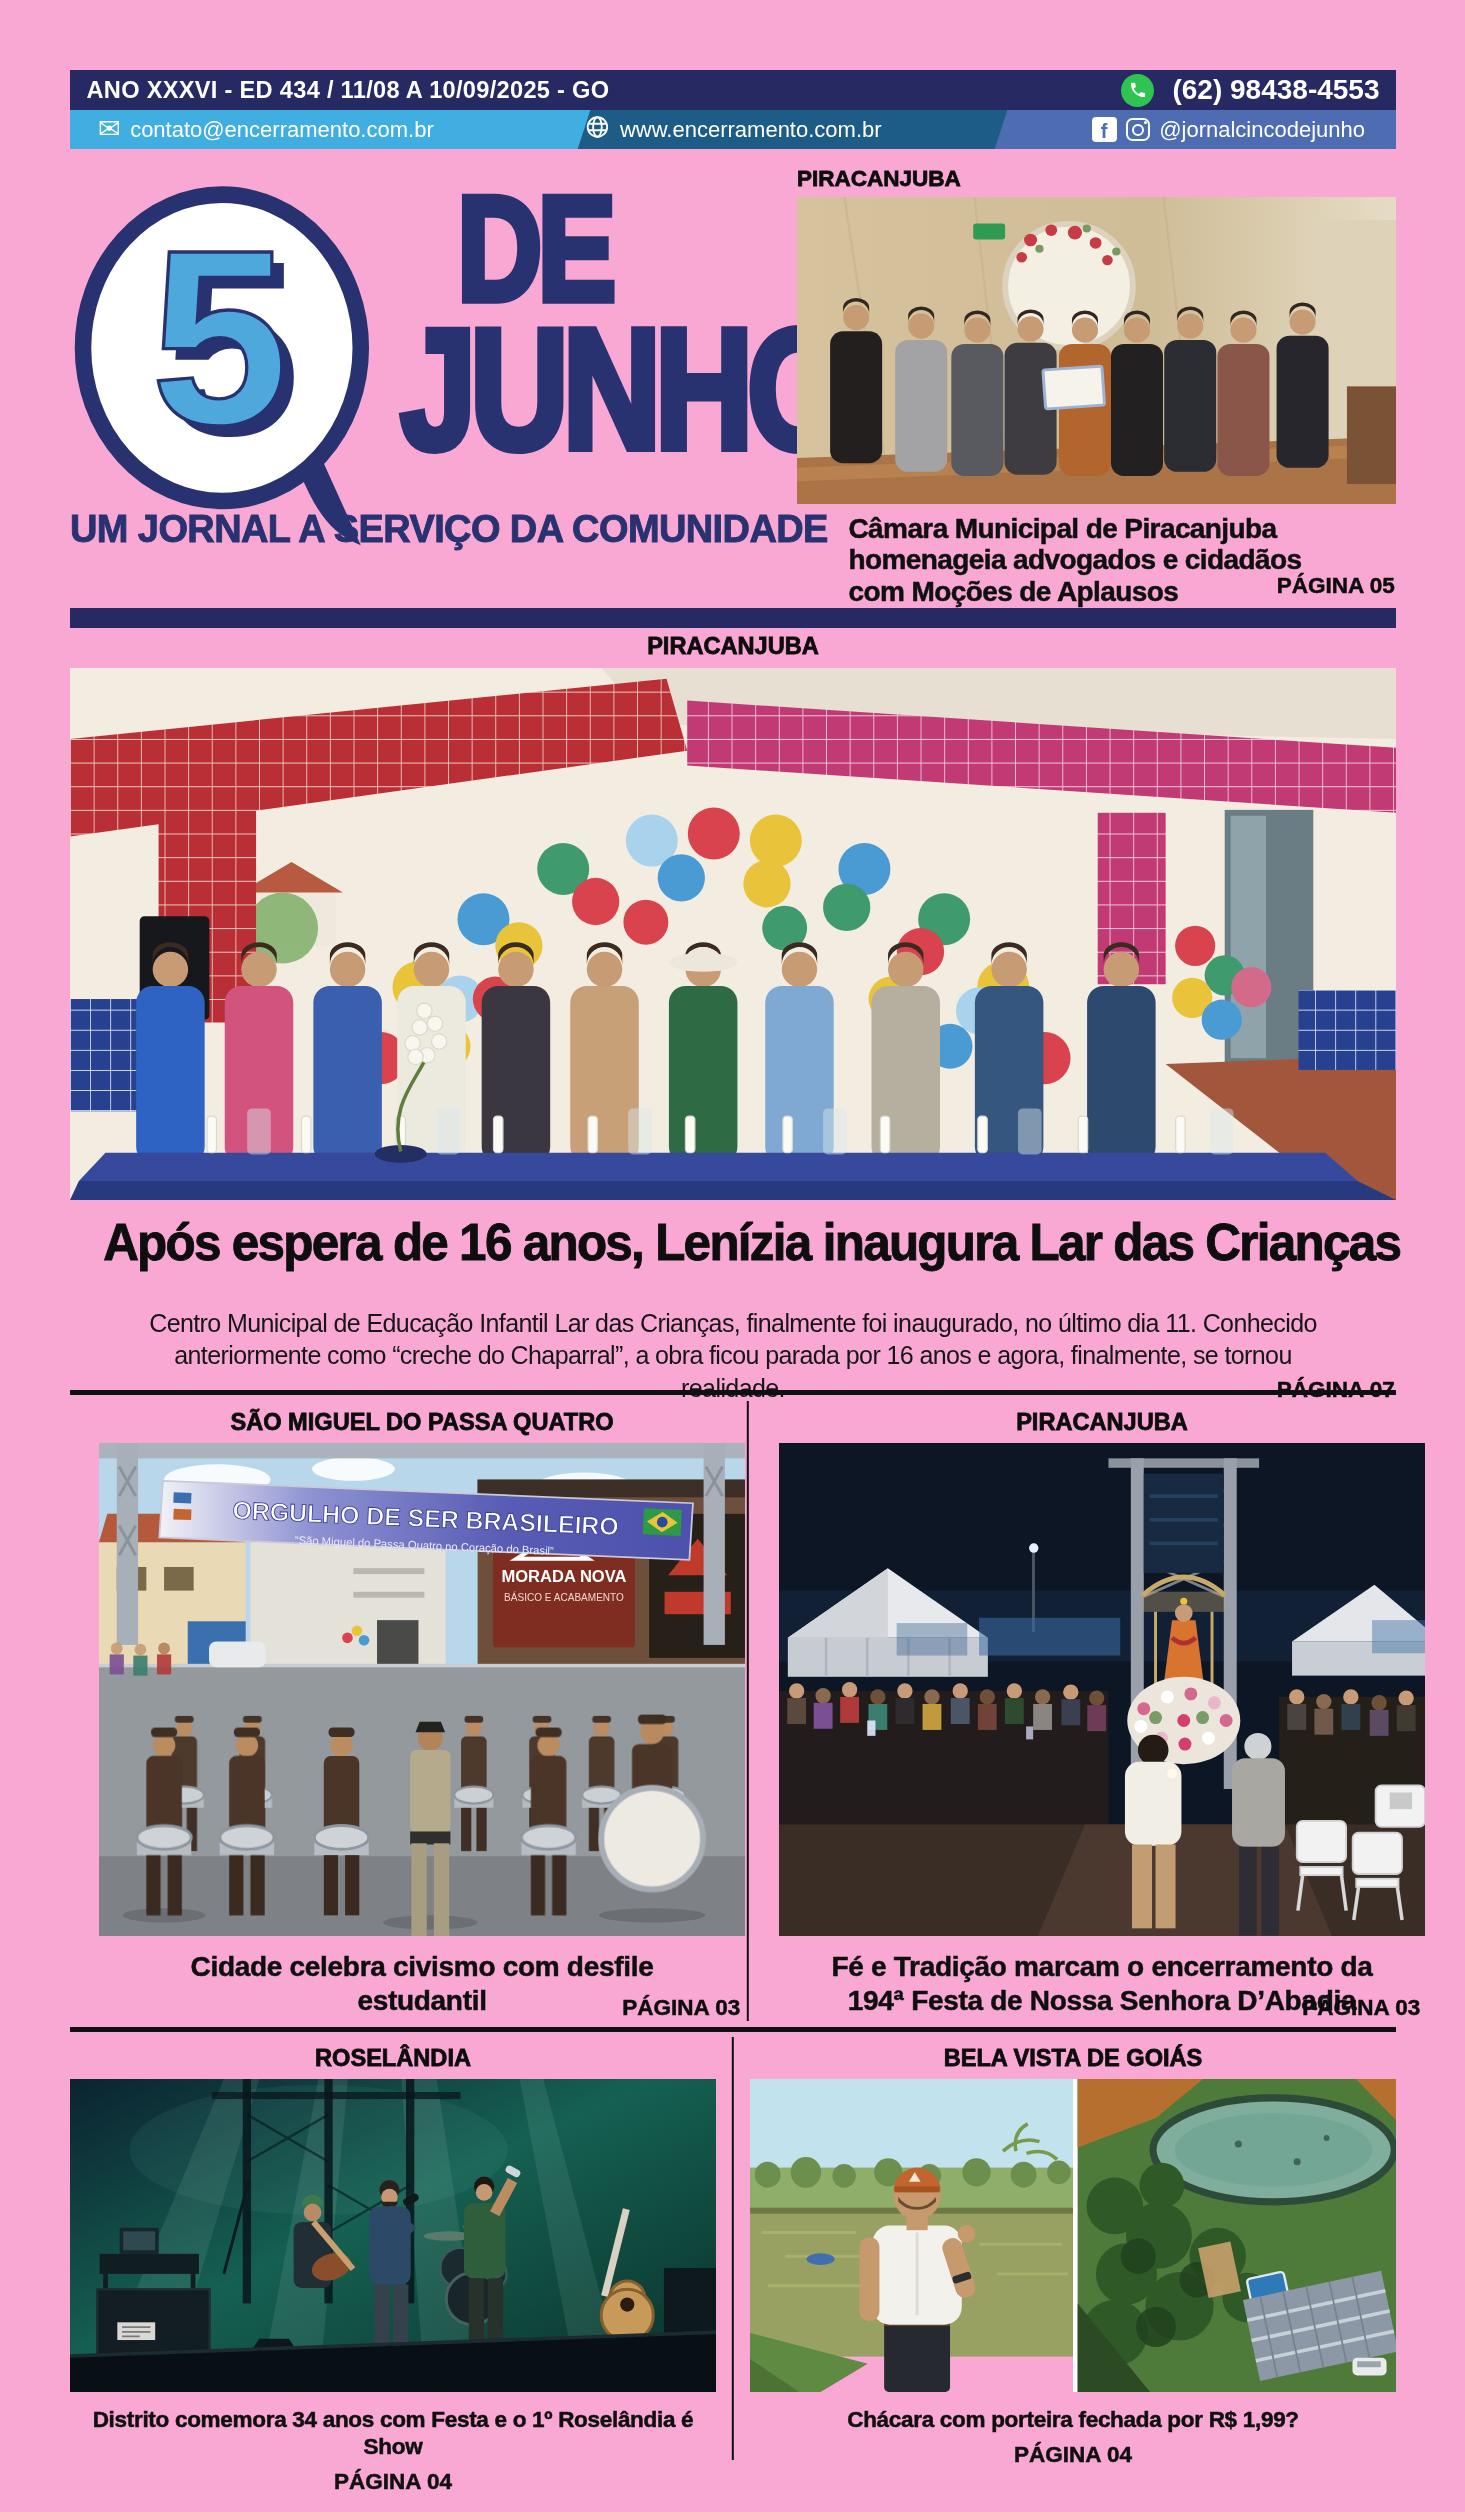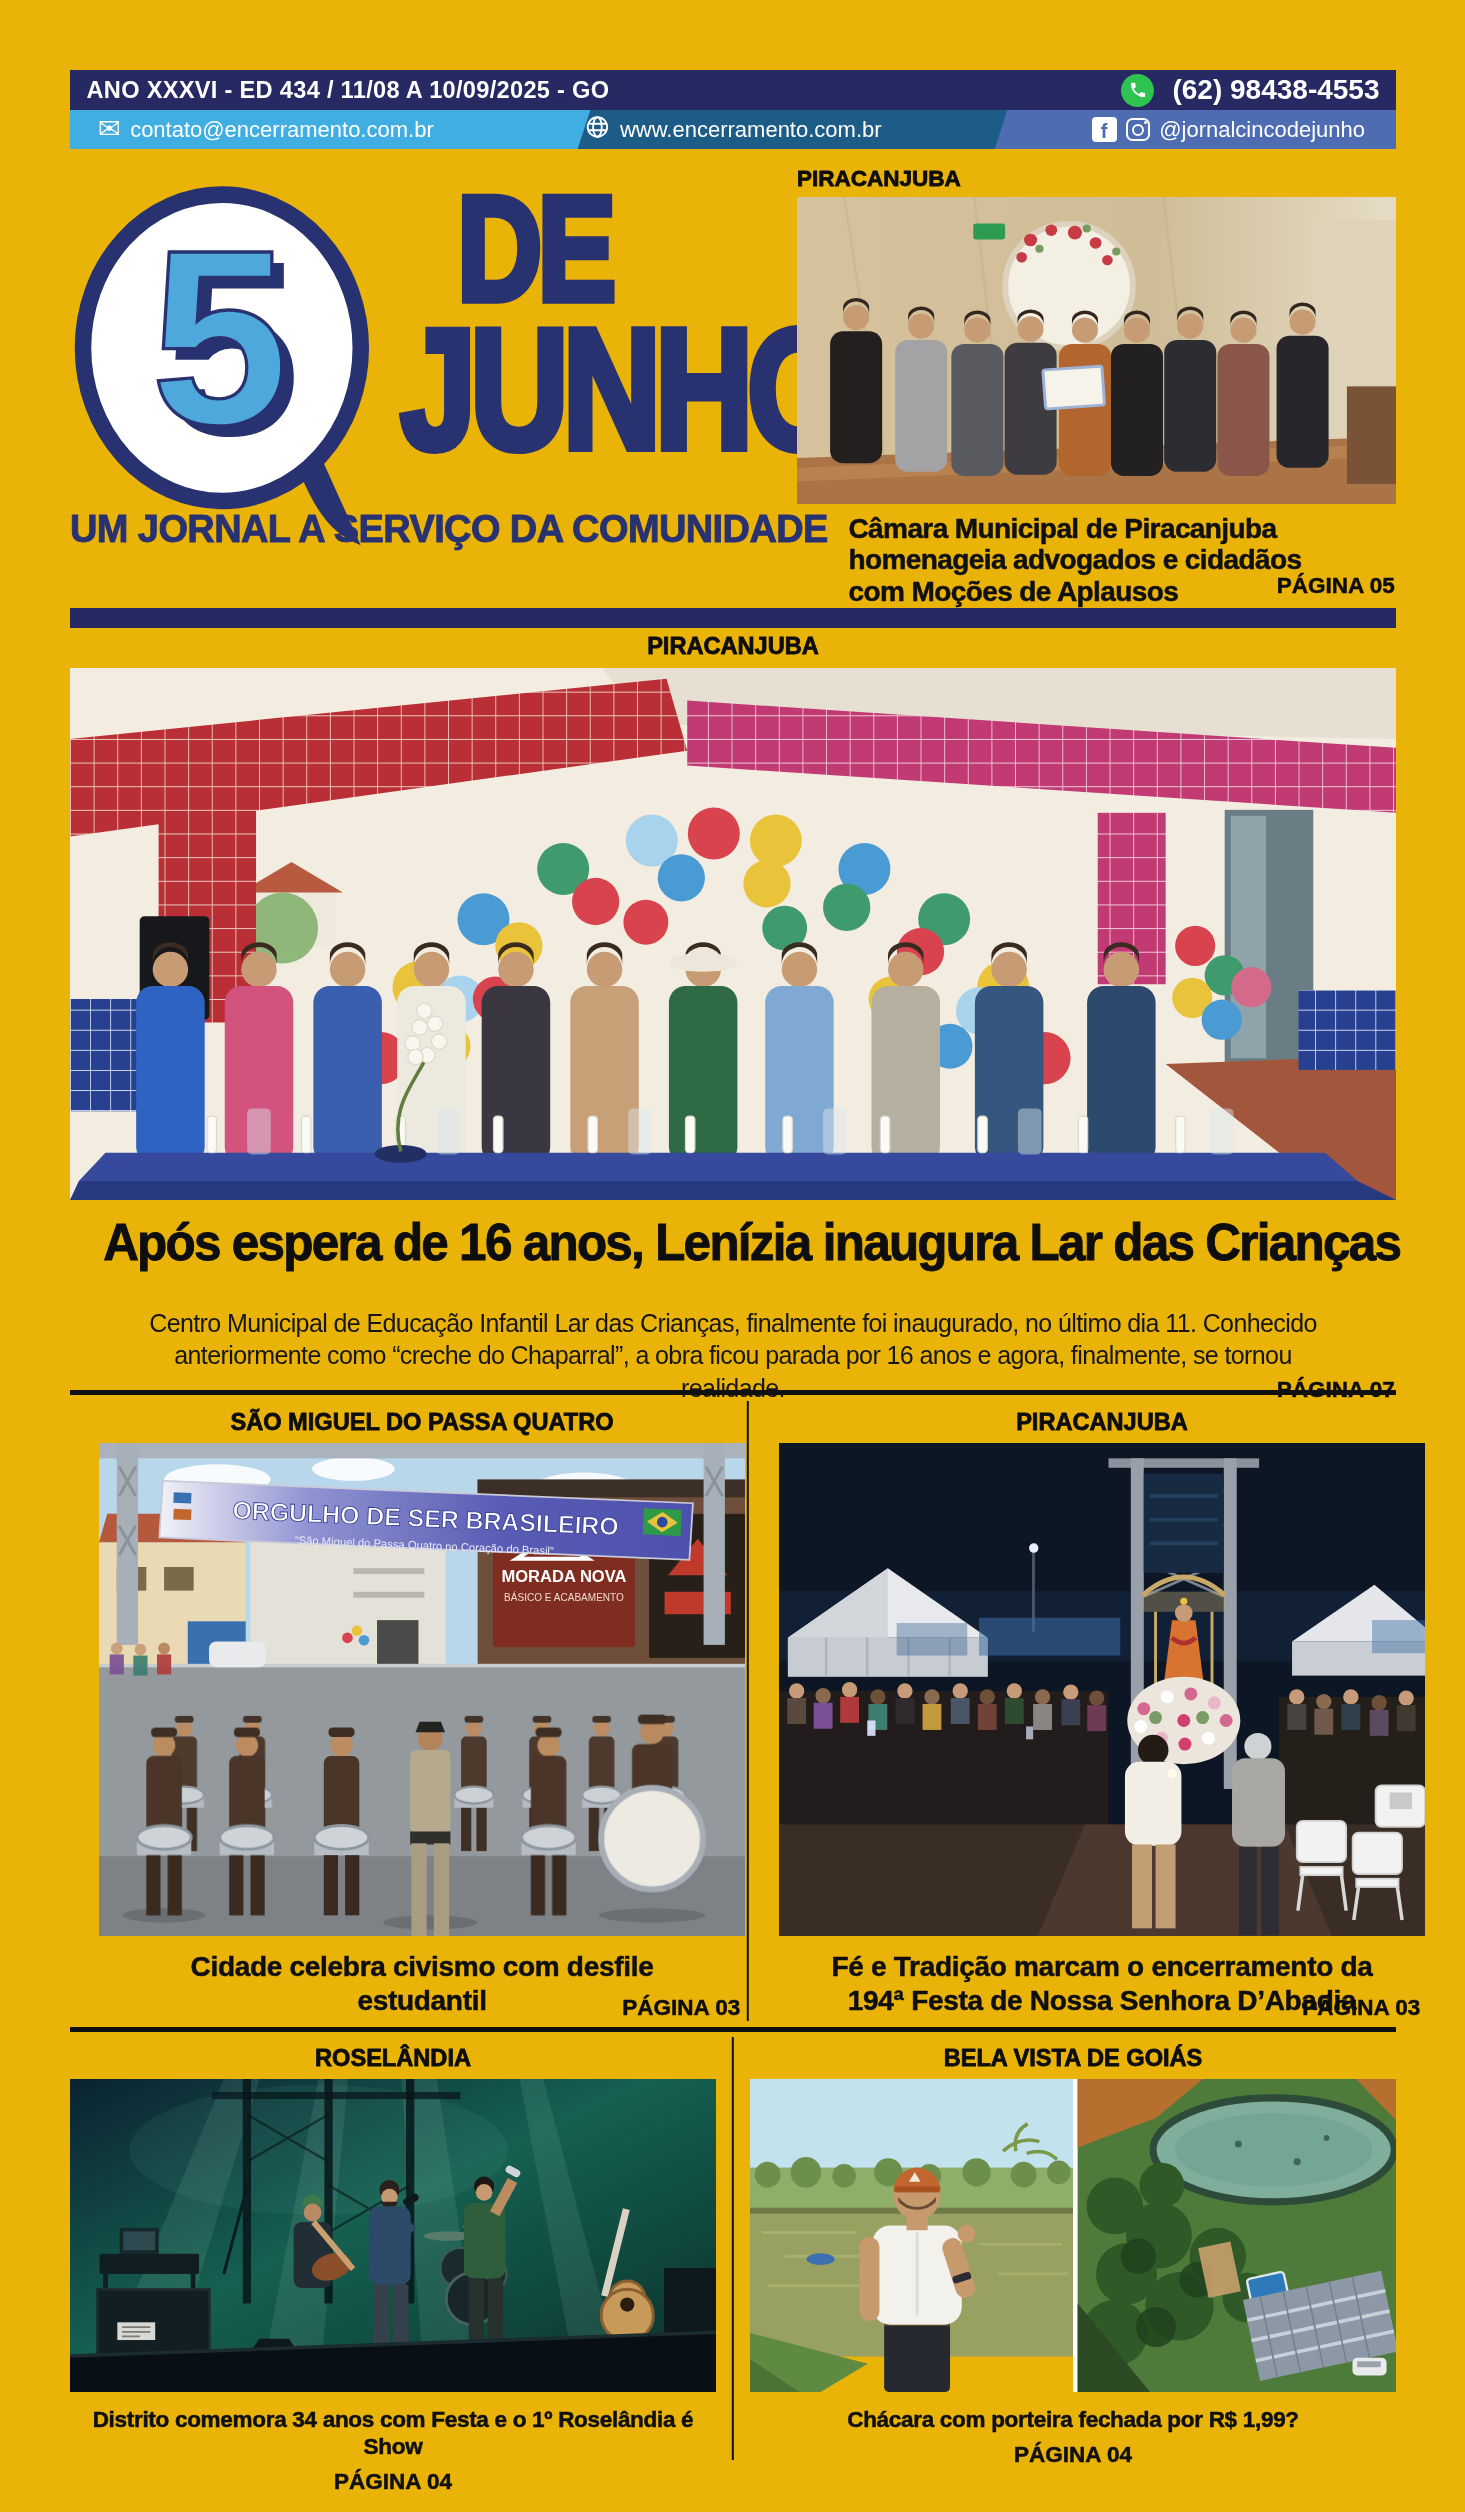--- a/index.html
+++ b/index.html
@@ -1,16 +1,16 @@
 <!DOCTYPE html>
 <html style="font-size:9.5px"><head>
 <meta charset="utf-8">
 <style>
   html,body{margin:0;padding:0;background:#ffffff;}
-  .page{position:relative;width:1466px;height:2512px;background:#eab308;overflow:hidden;
+  .page{position:relative;width:1466px;height:2512px;background:#f9a8d4;overflow:hidden;
         font-family:"Liberation Sans","DejaVu Sans",sans-serif;color:#111;}
 
   
   .edition-bar{position:absolute;left:70px;top:70px;width:1326px;height:40px;background:#272963;
     display:flex;align-items:center;justify-content:space-between;padding:0 16.5px;box-sizing:border-box;}
   .edition-info{color:#fff;font-size:23.6px;font-weight:bold;letter-spacing:0.3px;}
   .phone-wrap{display:flex;align-items:center;gap:18px;color:#fff;font-size:28px;font-weight:bold;}
   .wa-icon{width:33px;height:33px;border-radius:50%;background:#2fc351;display:flex;align-items:center;justify-content:center;}
   .wa-icon svg{width:20px;height:20px;}
 

